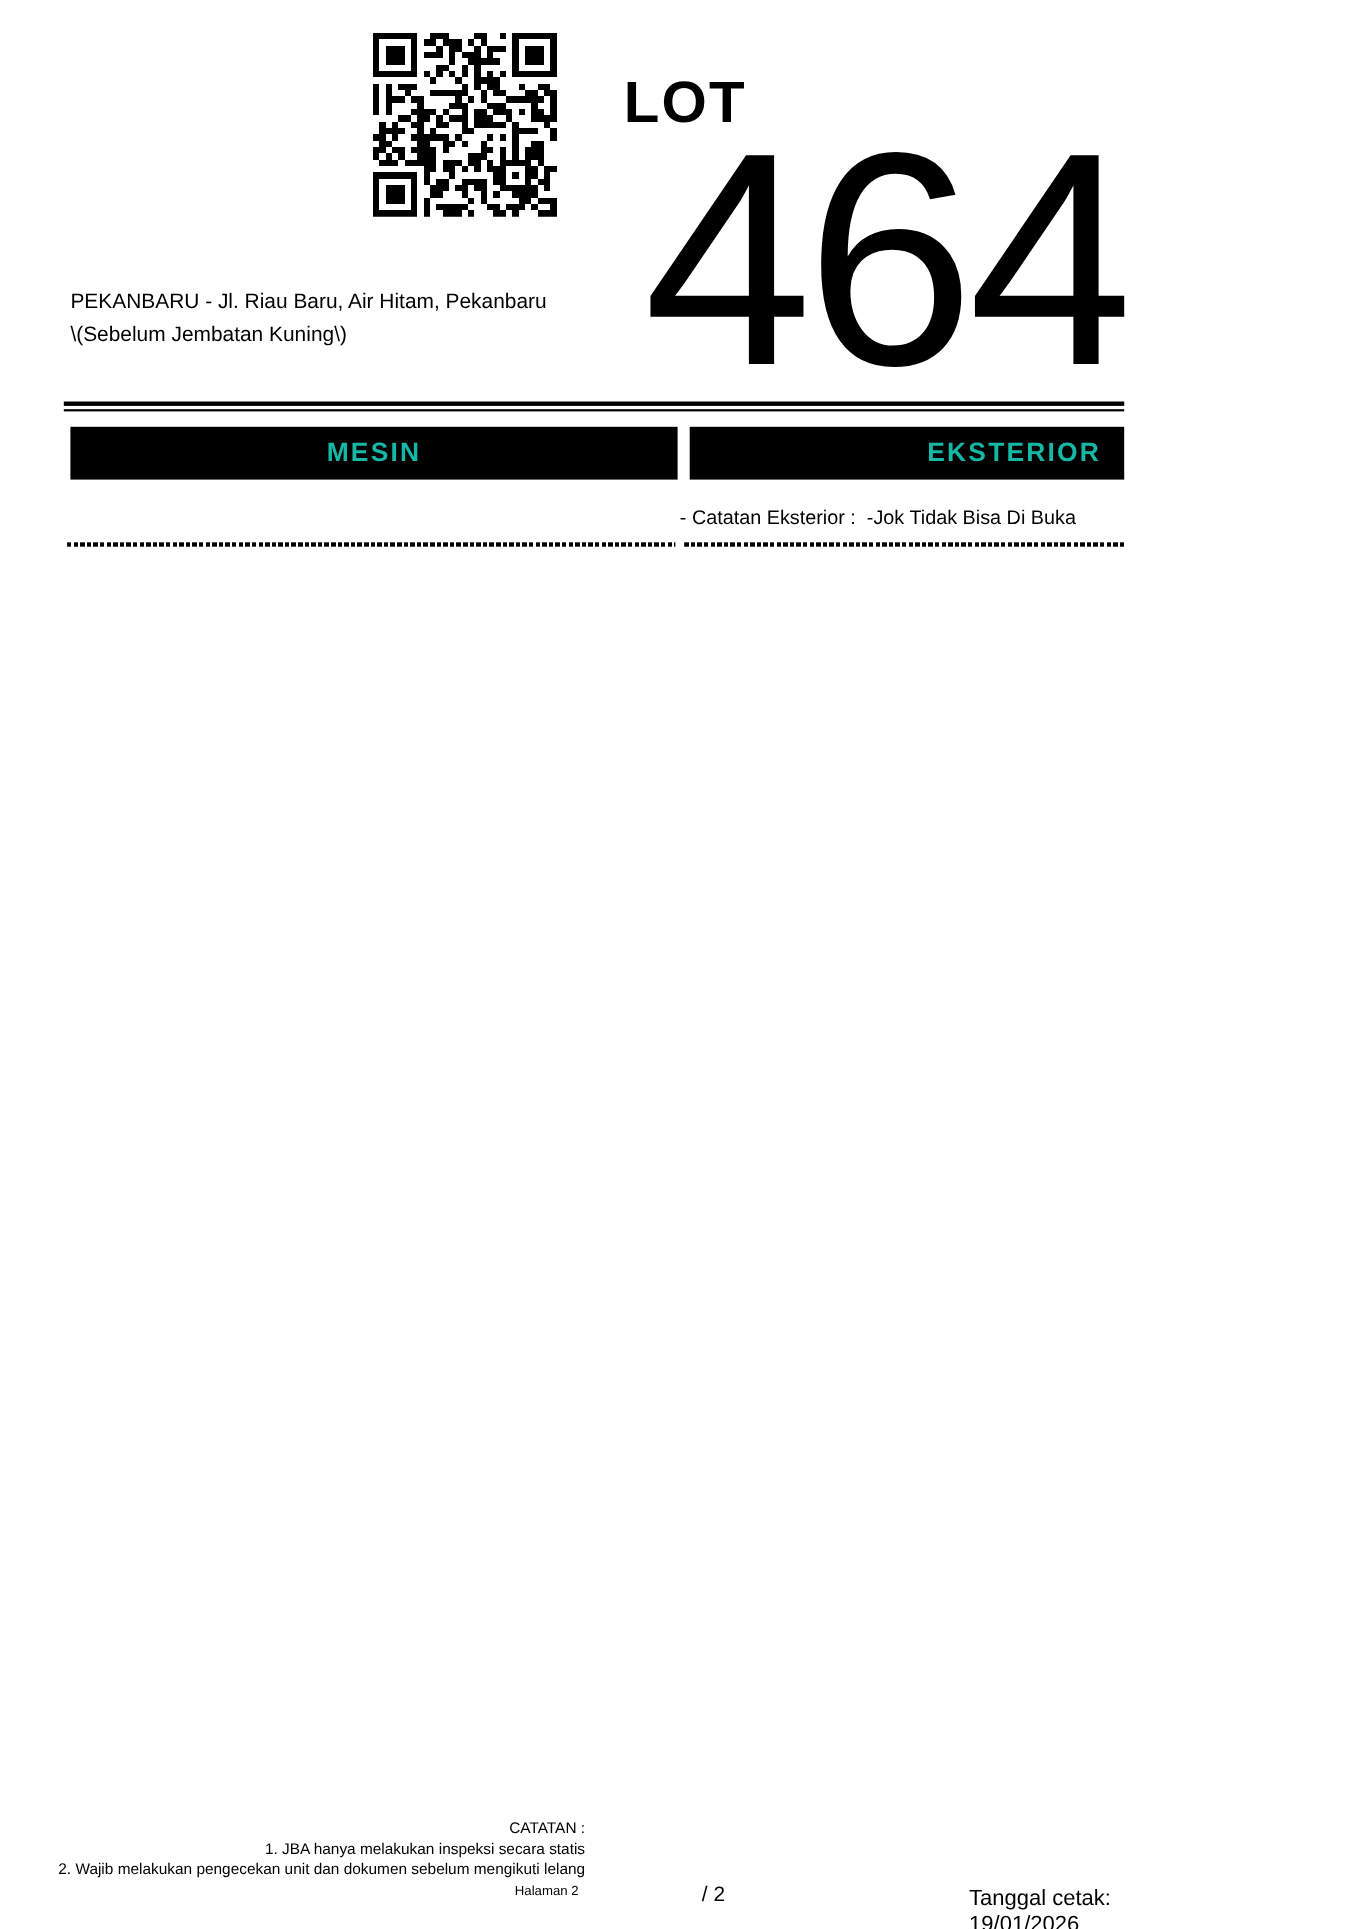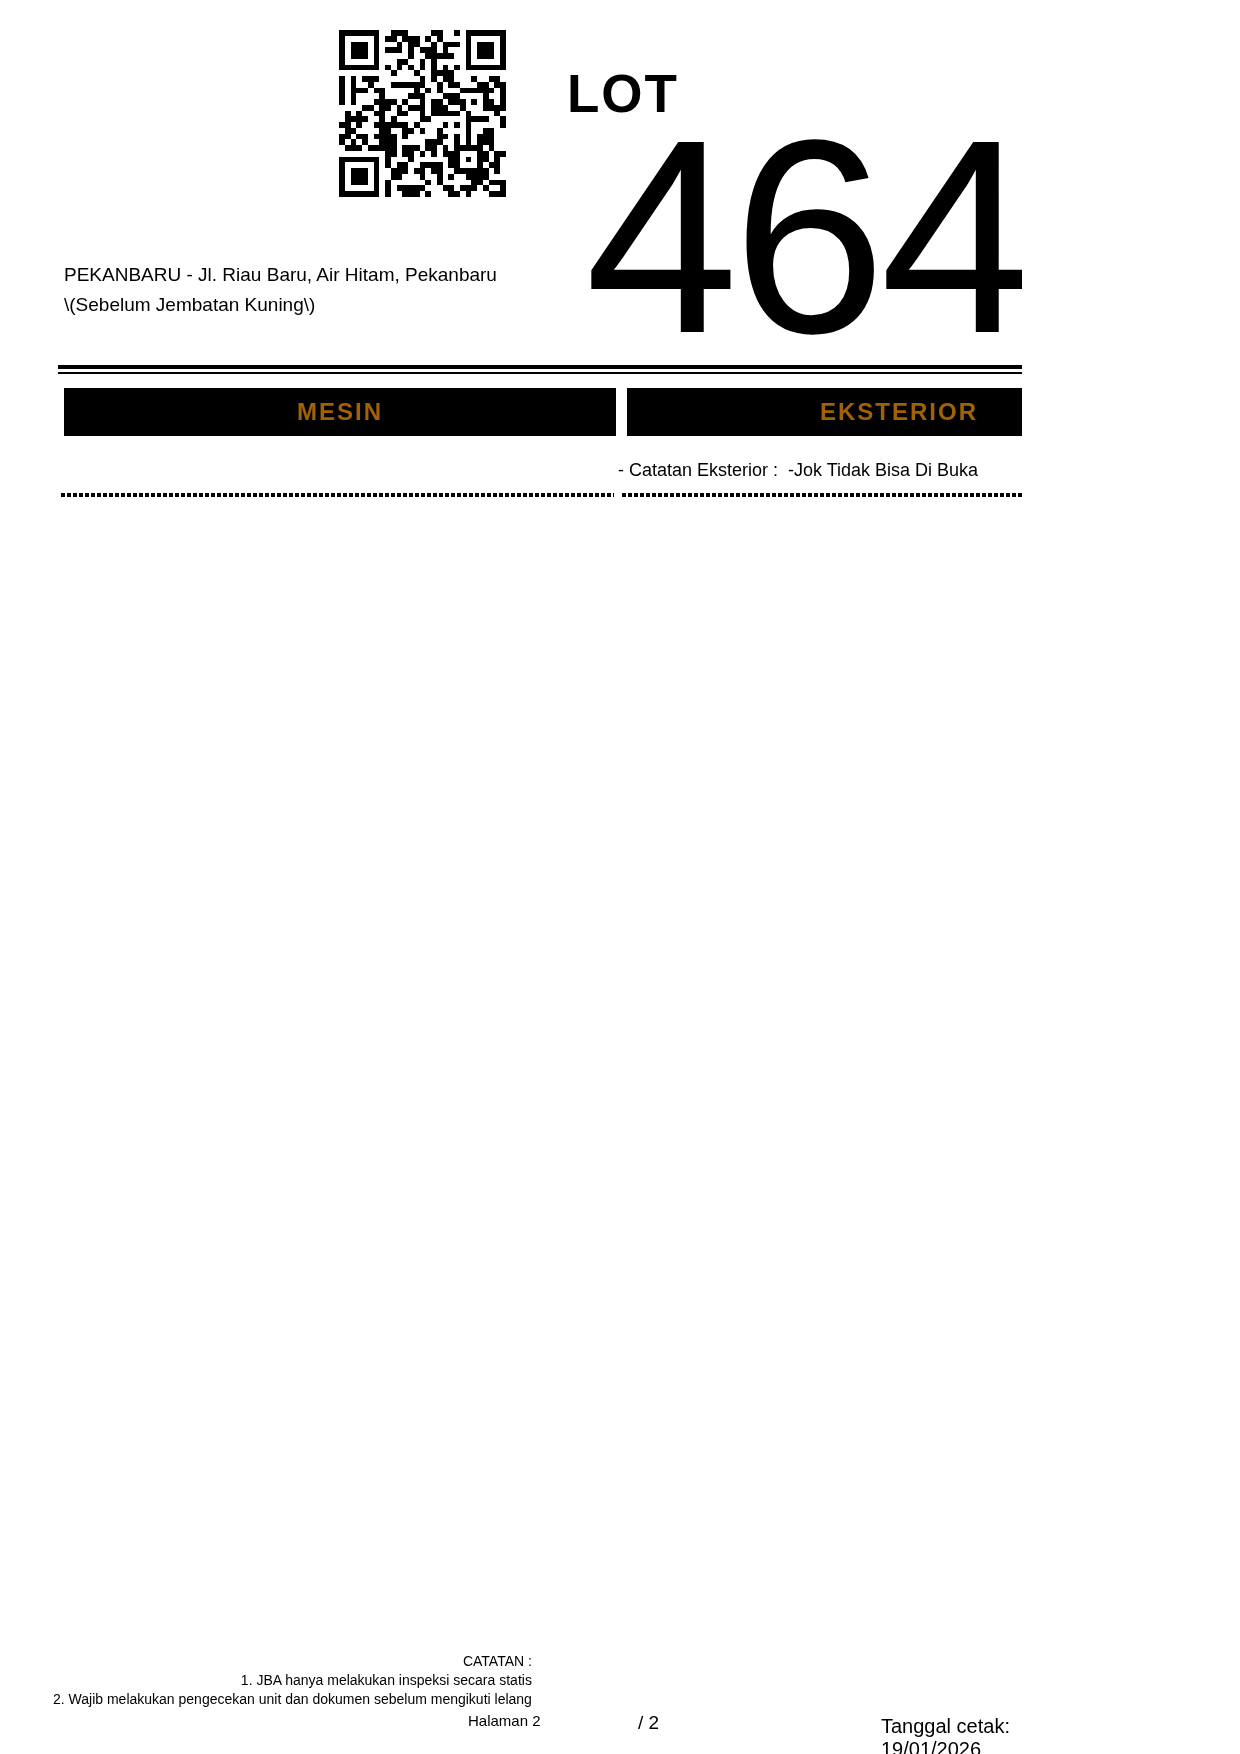--- a/index.html
+++ b/index.html
@@ -22,42 +22,42 @@
   }
   .address{
     position:absolute;left:64px;top:260px;
     font-size:19px;line-height:30px;
   }
   .double-rule{
     position:absolute;left:58px;top:365px;width:1117px;height:3px;
     border-top:4px solid #000;border-bottom:2px solid #000;
   }
   .bar{
-    position:absolute;top:388px;height:48px;background:#000;color:#a16207;
+    position:absolute;top:388px;height:48px;background:#000;color:#14b8a6;
     font-weight:bold;font-size:24px;letter-spacing:2px;
     display:flex;align-items:center;justify-content:center;
   }
   .bar-mesin{left:64px;width:552px;}
-  .bar-eksterior{left:627px;width:544px;}
+  .bar-eksterior{left:627px;width:544px;padding-left:23px;}
   .eks-note{
     position:absolute;left:618px;top:460px;
     font-size:18px;white-space:pre;
   }
   .dash{
     position:absolute;top:493px;height:4px;
     background-image:repeating-linear-gradient(90deg,#000 0,#000 4px,transparent 4px,transparent 6px);
   }
   .dash-left{left:61px;width:553px;}
   .dash-right{left:622px;width:552px;}
   .catatan{
     position:absolute;left:43px;top:1652px;
     font-size:14px;line-height:19px;text-align:right;
   }
   .catatan-item{margin-left:10px;}
-  .footer-page{position:absolute;left:468px;top:1712px;font-size:15px;}
+  .footer-page{position:absolute;left:468px;top:1712px;font-size:12px;}
   .footer-total{position:absolute;left:638px;top:1712px;font-size:19px;}
   .footer-printed{position:absolute;left:881px;top:1715px;font-size:20px;}
 </style>
 </head>
 <body>
 
 <div class="page">
 
   <svg class="qr" viewBox="0 0 29 29" shape-rendering="crispEdges" aria-hidden="true">
       <path d="M0 0h1v1h-1zM1 0h1v1h-1zM2 0h1v1h-1zM3 0h1v1h-1zM4 0h1v1h-1zM5 0h1v1h-1zM6 0h1v1h-1zM9 0h1v1h-1zM10 0h1v1h-1zM11 0h1v1h-1zM16 0h1v1h-1zM17 0h1v1h-1zM20 0h1v1h-1zM22 0h1v1h-1zM23 0h1v1h-1zM24 0h1v1h-1zM25 0h1v1h-1zM26 0h1v1h-1zM27 0h1v1h-1zM28 0h1v1h-1zM0 1h1v1h-1zM6 1h1v1h-1zM8 1h1v1h-1zM9 1h1v1h-1zM11 1h1v1h-1zM12 1h1v1h-1zM13 1h1v1h-1zM15 1h1v1h-1zM17 1h1v1h-1zM22 1h1v1h-1zM28 1h1v1h-1zM0 2h1v1h-1zM2 2h1v1h-1zM3 2h1v1h-1zM4 2h1v1h-1zM6 2h1v1h-1zM10 2h1v1h-1zM12 2h1v1h-1zM13 2h1v1h-1zM16 2h1v1h-1zM18 2h1v1h-1zM19 2h1v1h-1zM20 2h1v1h-1zM22 2h1v1h-1zM24 2h1v1h-1zM25 2h1v1h-1zM26 2h1v1h-1zM28 2h1v1h-1zM0 3h1v1h-1zM2 3h1v1h-1zM3 3h1v1h-1zM4 3h1v1h-1zM6 3h1v1h-1zM8 3h1v1h-1zM9 3h1v1h-1zM10 3h1v1h-1zM12 3h1v1h-1zM14 3h1v1h-1zM15 3h1v1h-1zM16 3h1v1h-1zM18 3h1v1h-1zM22 3h1v1h-1zM24 3h1v1h-1zM25 3h1v1h-1zM26 3h1v1h-1zM28 3h1v1h-1zM0 4h1v1h-1zM2 4h1v1h-1zM3 4h1v1h-1zM4 4h1v1h-1zM6 4h1v1h-1zM12 4h1v1h-1zM15 4h1v1h-1zM16 4h1v1h-1zM17 4h1v1h-1zM18 4h1v1h-1zM19 4h1v1h-1zM22 4h1v1h-1zM24 4h1v1h-1zM25 4h1v1h-1zM26 4h1v1h-1zM28 4h1v1h-1zM0 5h1v1h-1zM6 5h1v1h-1zM10 5h1v1h-1zM11 5h1v1h-1zM14 5h1v1h-1zM16 5h1v1h-1zM22 5h1v1h-1zM28 5h1v1h-1zM0 6h1v1h-1zM1 6h1v1h-1zM2 6h1v1h-1zM3 6h1v1h-1zM4 6h1v1h-1zM5 6h1v1h-1zM6 6h1v1h-1zM8 6h1v1h-1zM10 6h1v1h-1zM12 6h1v1h-1zM14 6h1v1h-1zM16 6h1v1h-1zM18 6h1v1h-1zM20 6h1v1h-1zM22 6h1v1h-1zM23 6h1v1h-1zM24 6h1v1h-1zM25 6h1v1h-1zM26 6h1v1h-1zM27 6h1v1h-1zM28 6h1v1h-1zM9 7h1v1h-1zM13 7h1v1h-1zM16 7h1v1h-1zM17 7h1v1h-1zM18 7h1v1h-1zM19 7h1v1h-1zM0 8h1v1h-1zM2 8h1v1h-1zM4 8h1v1h-1zM5 8h1v1h-1zM6 8h1v1h-1zM14 8h1v1h-1zM16 8h1v1h-1zM18 8h1v1h-1zM19 8h1v1h-1zM23 8h1v1h-1zM26 8h1v1h-1zM27 8h1v1h-1zM0 9h1v1h-1zM2 9h1v1h-1zM5 9h1v1h-1zM9 9h1v1h-1zM10 9h1v1h-1zM11 9h1v1h-1zM12 9h1v1h-1zM13 9h1v1h-1zM14 9h1v1h-1zM17 9h1v1h-1zM19 9h1v1h-1zM20 9h1v1h-1zM24 9h1v1h-1zM25 9h1v1h-1zM27 9h1v1h-1zM28 9h1v1h-1zM0 10h1v1h-1zM2 10h1v1h-1zM3 10h1v1h-1zM4 10h1v1h-1zM6 10h1v1h-1zM7 10h1v1h-1zM13 10h1v1h-1zM15 10h1v1h-1zM17 10h1v1h-1zM21 10h1v1h-1zM22 10h1v1h-1zM23 10h1v1h-1zM24 10h1v1h-1zM25 10h1v1h-1zM26 10h1v1h-1zM28 10h1v1h-1zM0 11h1v1h-1zM2 11h1v1h-1zM7 11h1v1h-1zM12 11h1v1h-1zM13 11h1v1h-1zM14 11h1v1h-1zM18 11h1v1h-1zM19 11h1v1h-1zM20 11h1v1h-1zM25 11h1v1h-1zM28 11h1v1h-1zM0 12h1v1h-1zM2 12h1v1h-1zM6 12h1v1h-1zM7 12h1v1h-1zM8 12h1v1h-1zM9 12h1v1h-1zM11 12h1v1h-1zM14 12h1v1h-1zM16 12h1v1h-1zM17 12h1v1h-1zM19 12h1v1h-1zM20 12h1v1h-1zM21 12h1v1h-1zM23 12h1v1h-1zM25 12h1v1h-1zM26 12h1v1h-1zM28 12h1v1h-1zM4 13h1v1h-1zM5 13h1v1h-1zM7 13h1v1h-1zM8 13h1v1h-1zM10 13h1v1h-1zM12 13h1v1h-1zM13 13h1v1h-1zM14 13h1v1h-1zM16 13h1v1h-1zM17 13h1v1h-1zM18 13h1v1h-1zM21 13h1v1h-1zM25 13h1v1h-1zM26 13h1v1h-1zM27 13h1v1h-1zM28 13h1v1h-1zM1 14h1v1h-1zM3 14h1v1h-1zM6 14h1v1h-1zM7 14h1v1h-1zM10 14h1v1h-1zM11 14h1v1h-1zM14 14h1v1h-1zM16 14h1v1h-1zM17 14h1v1h-1zM18 14h1v1h-1zM19 14h1v1h-1zM20 14h1v1h-1zM22 14h1v1h-1zM27 14h1v1h-1zM1 15h1v1h-1zM2 15h1v1h-1zM3 15h1v1h-1zM4 15h1v1h-1zM7 15h1v1h-1zM9 15h1v1h-1zM14 15h1v1h-1zM15 15h1v1h-1zM22 15h1v1h-1zM23 15h1v1h-1zM24 15h1v1h-1zM25 15h1v1h-1zM28 15h1v1h-1zM0 16h1v1h-1zM1 16h1v1h-1zM3 16h1v1h-1zM6 16h1v1h-1zM7 16h1v1h-1zM8 16h1v1h-1zM9 16h1v1h-1zM10 16h1v1h-1zM11 16h1v1h-1zM13 16h1v1h-1zM18 16h1v1h-1zM20 16h1v1h-1zM22 16h1v1h-1zM28 16h1v1h-1zM1 17h1v1h-1zM2 17h1v1h-1zM7 17h1v1h-1zM8 17h1v1h-1zM11 17h1v1h-1zM12 17h1v1h-1zM14 17h1v1h-1zM17 17h1v1h-1zM22 17h1v1h-1zM25 17h1v1h-1zM26 17h1v1h-1zM0 18h1v1h-1zM1 18h1v1h-1zM3 18h1v1h-1zM4 18h1v1h-1zM6 18h1v1h-1zM7 18h1v1h-1zM8 18h1v1h-1zM9 18h1v1h-1zM11 18h1v1h-1zM17 18h1v1h-1zM18 18h1v1h-1zM20 18h1v1h-1zM22 18h1v1h-1zM24 18h1v1h-1zM25 18h1v1h-1zM26 18h1v1h-1zM0 19h1v1h-1zM2 19h1v1h-1zM4 19h1v1h-1zM7 19h1v1h-1zM8 19h1v1h-1zM9 19h1v1h-1zM15 19h1v1h-1zM16 19h1v1h-1zM17 19h1v1h-1zM20 19h1v1h-1zM22 19h1v1h-1zM24 19h1v1h-1zM25 19h1v1h-1zM26 19h1v1h-1zM1 20h1v1h-1zM2 20h1v1h-1zM3 20h1v1h-1zM5 20h1v1h-1zM6 20h1v1h-1zM7 20h1v1h-1zM8 20h1v1h-1zM9 20h1v1h-1zM11 20h1v1h-1zM12 20h1v1h-1zM13 20h1v1h-1zM15 20h1v1h-1zM16 20h1v1h-1zM18 20h1v1h-1zM20 20h1v1h-1zM21 20h1v1h-1zM22 20h1v1h-1zM23 20h1v1h-1zM24 20h1v1h-1zM26 20h1v1h-1zM8 21h1v1h-1zM9 21h1v1h-1zM11 21h1v1h-1zM12 21h1v1h-1zM14 21h1v1h-1zM16 21h1v1h-1zM18 21h1v1h-1zM19 21h1v1h-1zM20 21h1v1h-1zM24 21h1v1h-1zM25 21h1v1h-1zM27 21h1v1h-1zM28 21h1v1h-1zM0 22h1v1h-1zM1 22h1v1h-1zM2 22h1v1h-1zM3 22h1v1h-1zM4 22h1v1h-1zM5 22h1v1h-1zM6 22h1v1h-1zM8 22h1v1h-1zM12 22h1v1h-1zM19 22h1v1h-1zM20 22h1v1h-1zM22 22h1v1h-1zM24 22h1v1h-1zM25 22h1v1h-1zM27 22h1v1h-1zM0 23h1v1h-1zM6 23h1v1h-1zM8 23h1v1h-1zM10 23h1v1h-1zM11 23h1v1h-1zM14 23h1v1h-1zM15 23h1v1h-1zM16 23h1v1h-1zM17 23h1v1h-1zM19 23h1v1h-1zM20 23h1v1h-1zM24 23h1v1h-1zM26 23h1v1h-1zM27 23h1v1h-1zM0 24h1v1h-1zM2 24h1v1h-1zM3 24h1v1h-1zM4 24h1v1h-1zM6 24h1v1h-1zM9 24h1v1h-1zM10 24h1v1h-1zM11 24h1v1h-1zM13 24h1v1h-1zM14 24h1v1h-1zM16 24h1v1h-1zM17 24h1v1h-1zM20 24h1v1h-1zM21 24h1v1h-1zM22 24h1v1h-1zM23 24h1v1h-1zM24 24h1v1h-1zM25 24h1v1h-1zM27 24h1v1h-1zM0 25h1v1h-1zM2 25h1v1h-1zM3 25h1v1h-1zM4 25h1v1h-1zM6 25h1v1h-1zM9 25h1v1h-1zM10 25h1v1h-1zM14 25h1v1h-1zM17 25h1v1h-1zM19 25h1v1h-1zM22 25h1v1h-1zM23 25h1v1h-1zM24 25h1v1h-1zM25 25h1v1h-1zM0 26h1v1h-1zM2 26h1v1h-1zM3 26h1v1h-1zM4 26h1v1h-1zM6 26h1v1h-1zM8 26h1v1h-1zM15 26h1v1h-1zM17 26h1v1h-1zM23 26h1v1h-1zM24 26h1v1h-1zM26 26h1v1h-1zM27 26h1v1h-1zM28 26h1v1h-1zM0 27h1v1h-1zM6 27h1v1h-1zM8 27h1v1h-1zM10 27h1v1h-1zM11 27h1v1h-1zM12 27h1v1h-1zM13 27h1v1h-1zM14 27h1v1h-1zM18 27h1v1h-1zM19 27h1v1h-1zM21 27h1v1h-1zM22 27h1v1h-1zM23 27h1v1h-1zM25 27h1v1h-1zM28 27h1v1h-1zM0 28h1v1h-1zM1 28h1v1h-1zM2 28h1v1h-1zM3 28h1v1h-1zM4 28h1v1h-1zM5 28h1v1h-1zM6 28h1v1h-1zM8 28h1v1h-1zM11 28h1v1h-1zM12 28h1v1h-1zM13 28h1v1h-1zM15 28h1v1h-1zM19 28h1v1h-1zM20 28h1v1h-1zM22 28h1v1h-1zM26 28h1v1h-1zM27 28h1v1h-1zM28 28h1v1h-1z" fill="#000000"></path>

